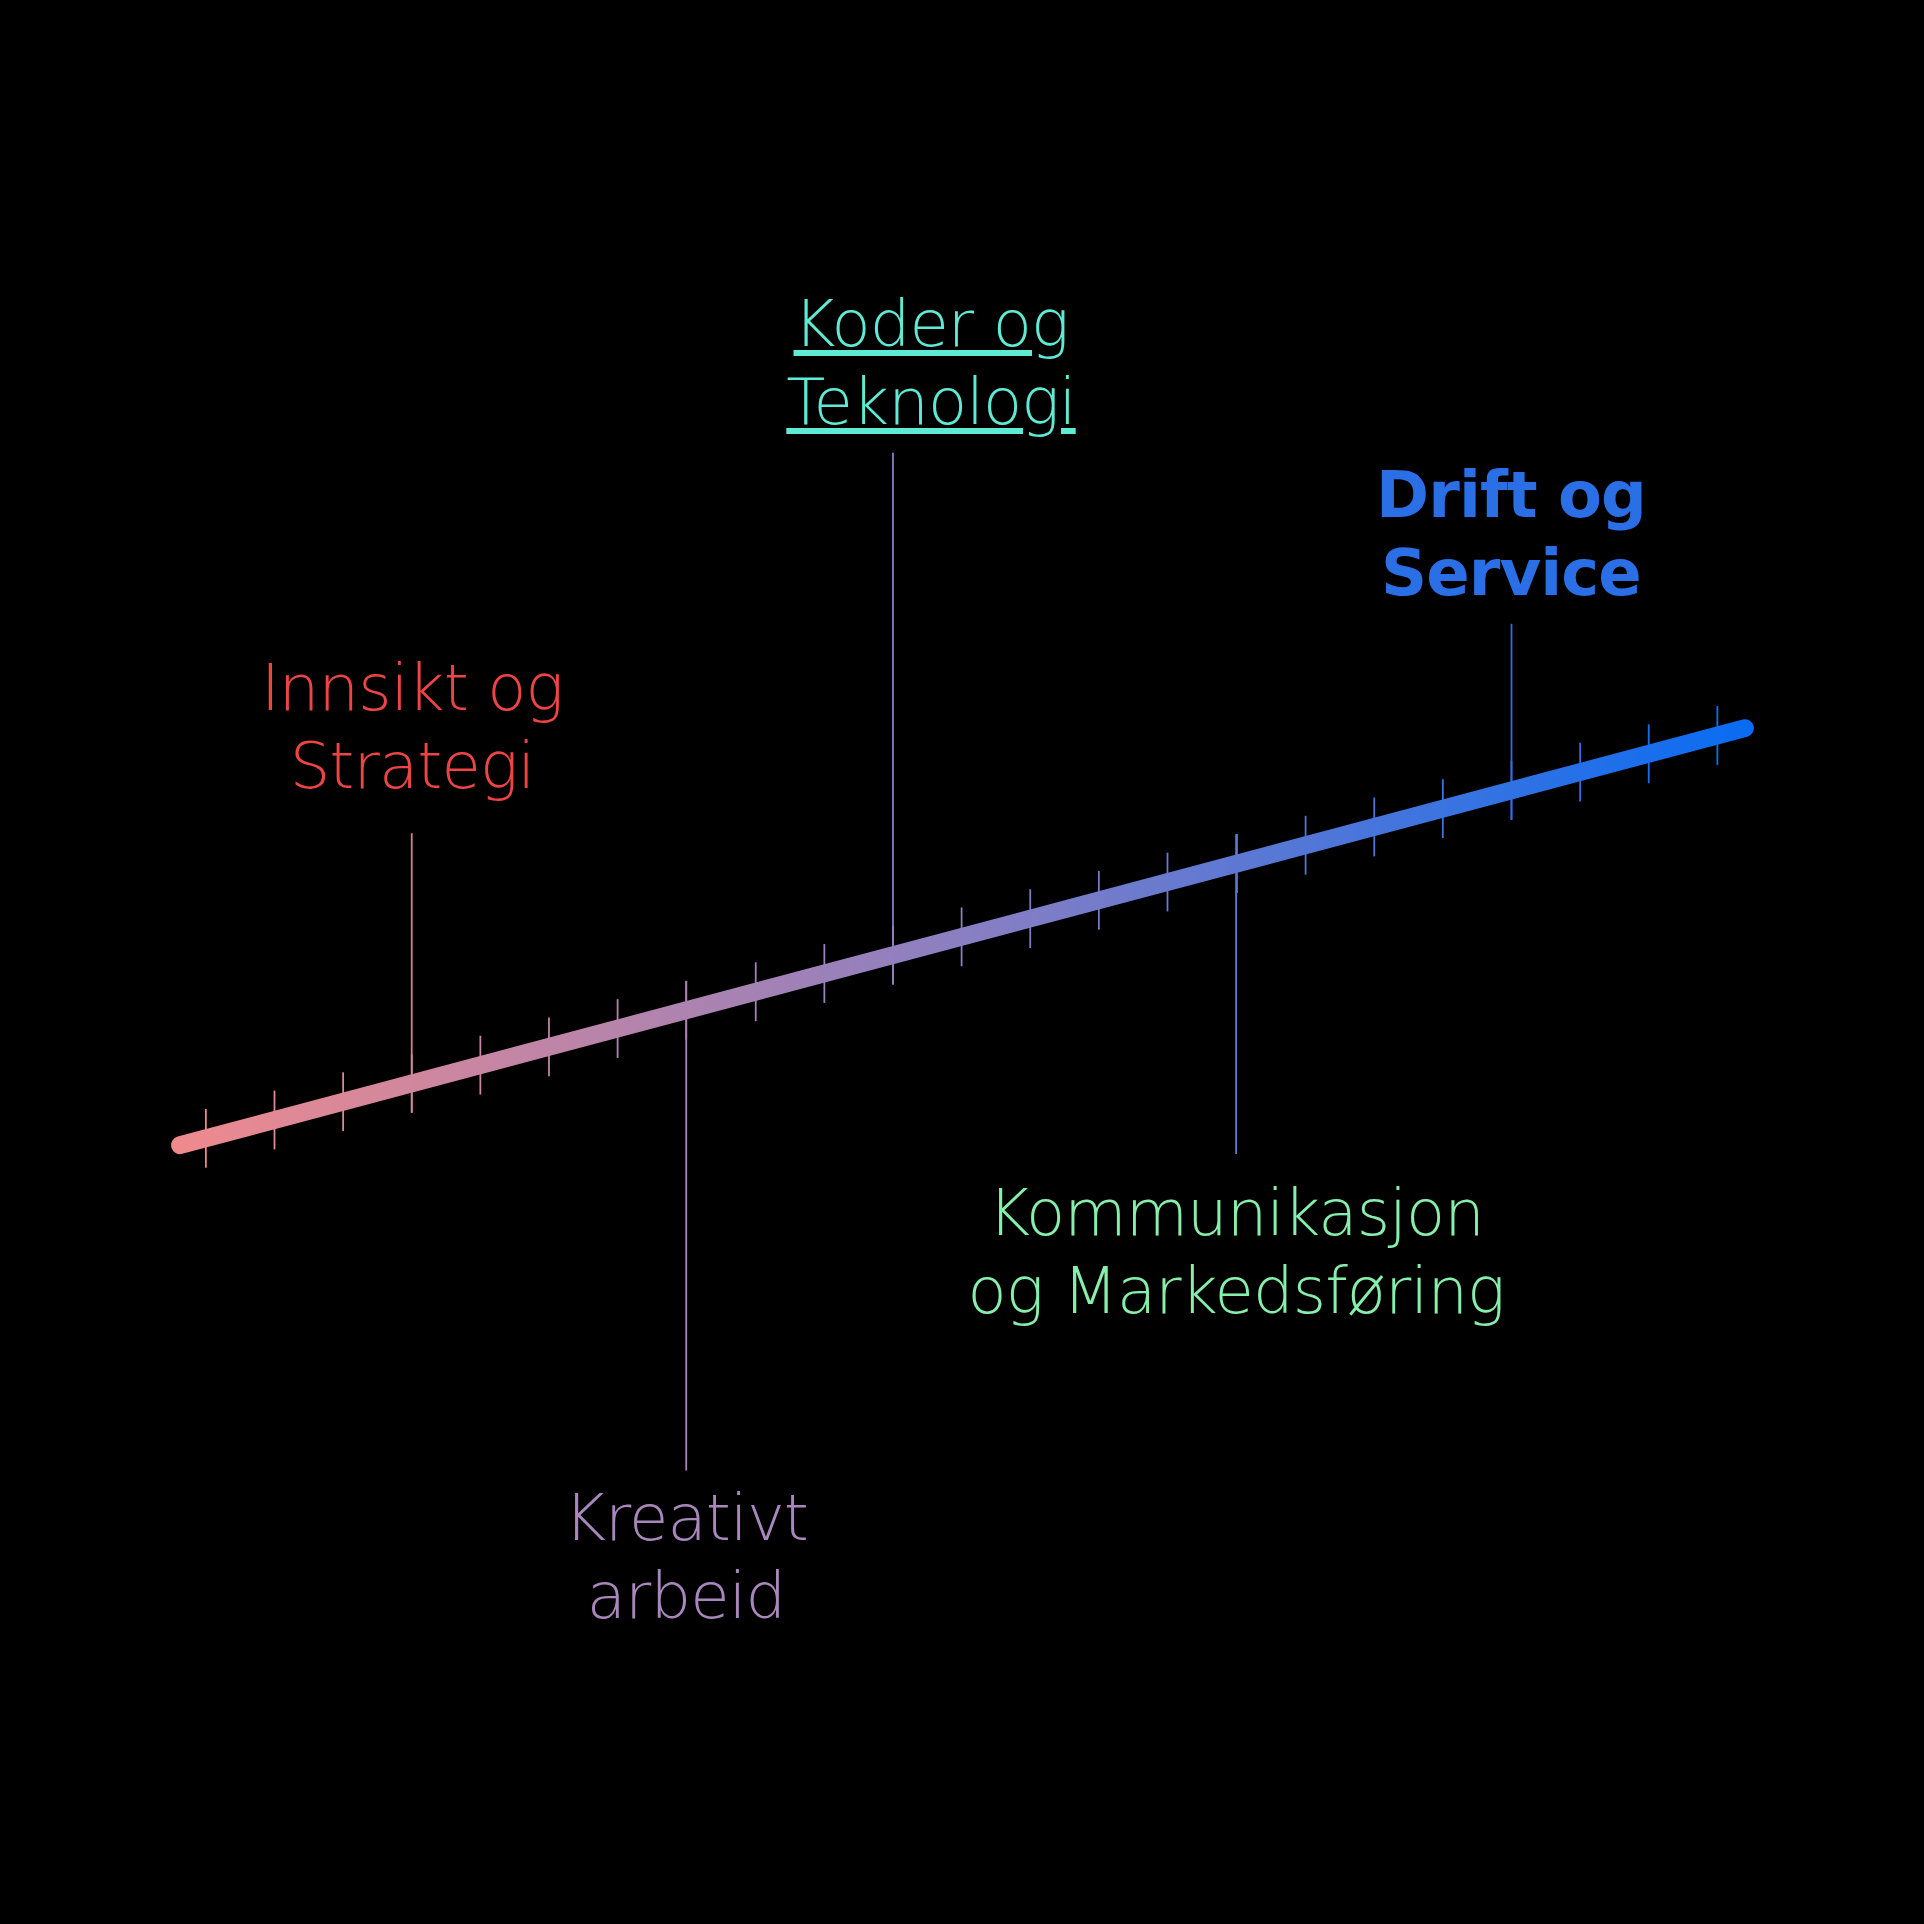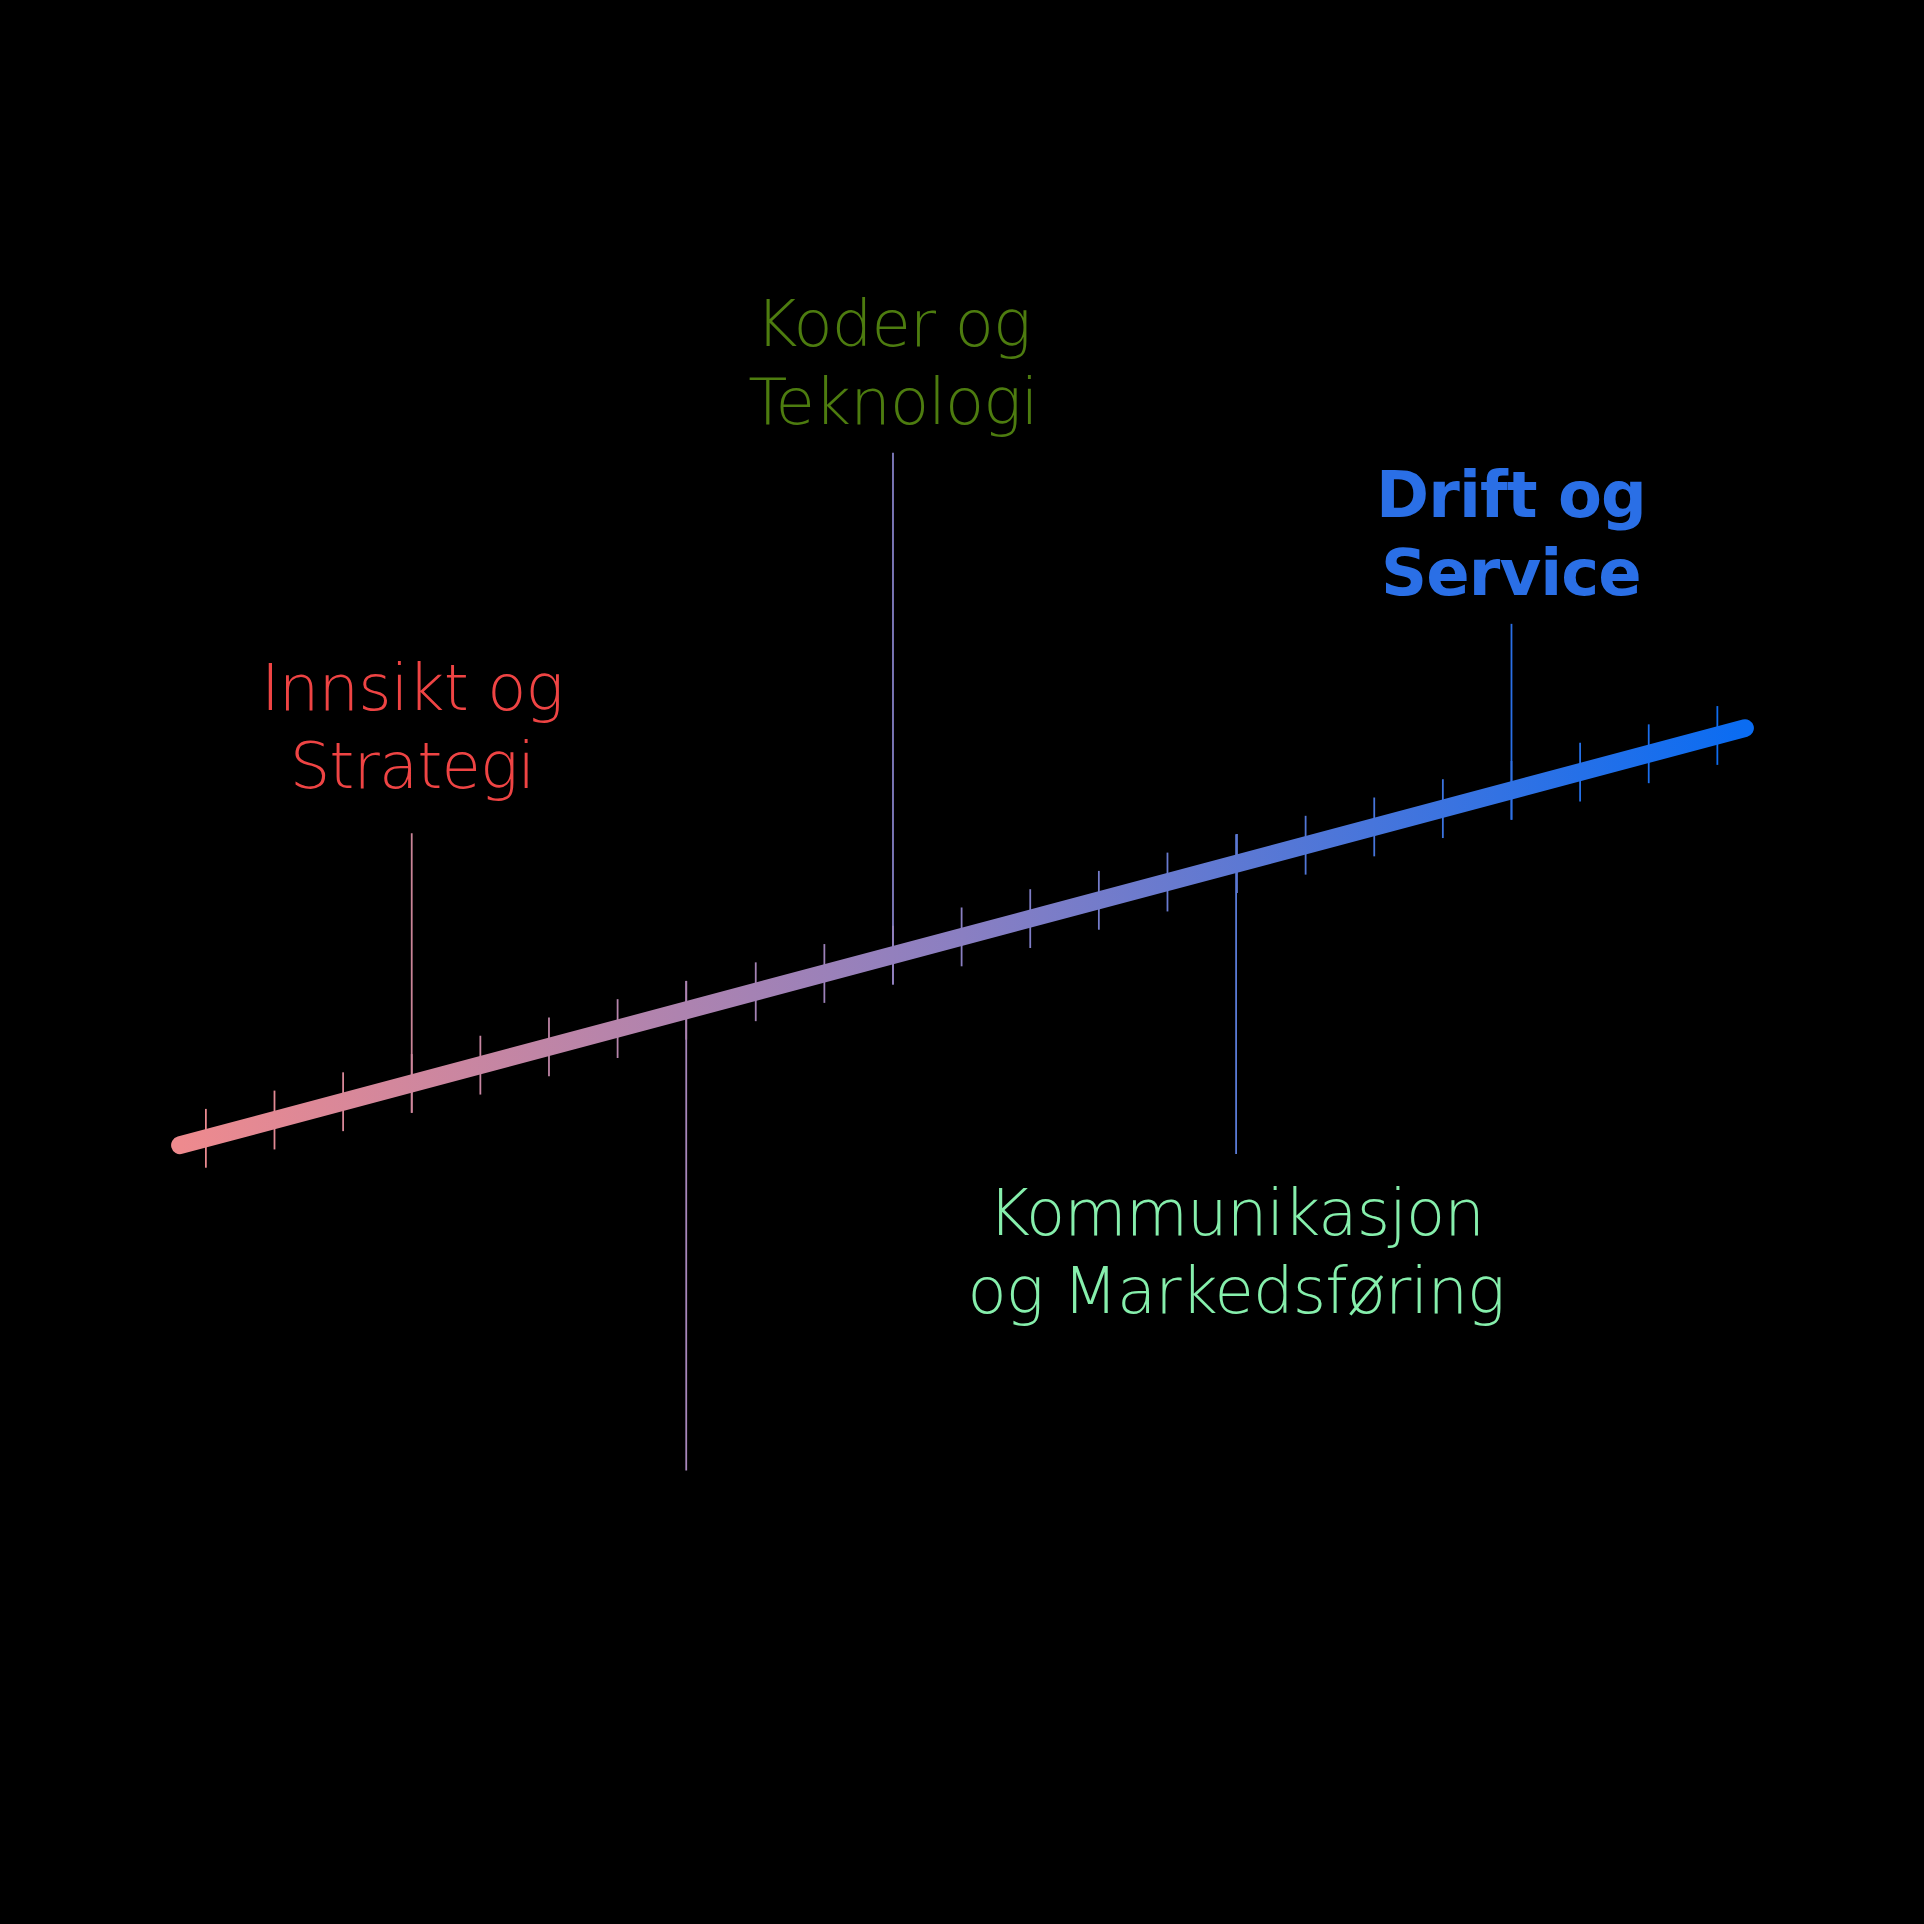--- a/index.html
+++ b/index.html
@@ -62,21 +62,25 @@
         <line x1="1850" x2="1850" y1="812.7835990888383" y2="878.7835990888383" stroke="rgb(26,110,236)" stroke-width="2"></line>
         <line x1="1927" x2="1927" y1="792.2619589977221" y2="858.2619589977221" stroke="rgb(15,109,240)" stroke-width="2"></line>
       </g>
     <line id="axis-line" stroke="url(#lineGrad)" stroke-linecap="round" x1="202" y1="1285" x2="1958" y2="817" stroke-width="20"></line>
   </svg>
 
   <div class="label" id="lbl-innsikt" style="top: 649px; left: 412px; color: #ef4444;">
     <span>Innsikt og</span>
     <span>Strategi</span>
   </div>
-  <div class="label" id="lbl-koder" style="top: 285px; left: 893px; color: #4d7c0f;">
+  <div class="label" id="lbl-kreativt" style="top: 1479px; left: 686px; color: rgb(168, 135, 188);">
+    <span>Kreativt</span>
+    <span>arbeid</span>
+  </div>
+  <div class="label" id="lbl-koder" style="top: 285px; left: 931px; color: #5eead4; text-decoration: underline;">
     <span>Koder og</span>
     <span>Teknologi</span>
   </div>
   <div class="label" id="lbl-kommunikasjon" style="top: 1174px; left: 1236px; color: #86efac;">
     <span>Kommunikasjon</span>
     <span>og Markedsføring</span>
   </div>
   <div class="label" id="lbl-drift" style="top: 456px; left: 1511px; color: rgb(42, 111, 230); font-weight: bold;">
     <span>Drift og</span>
     <span>Service</span>

